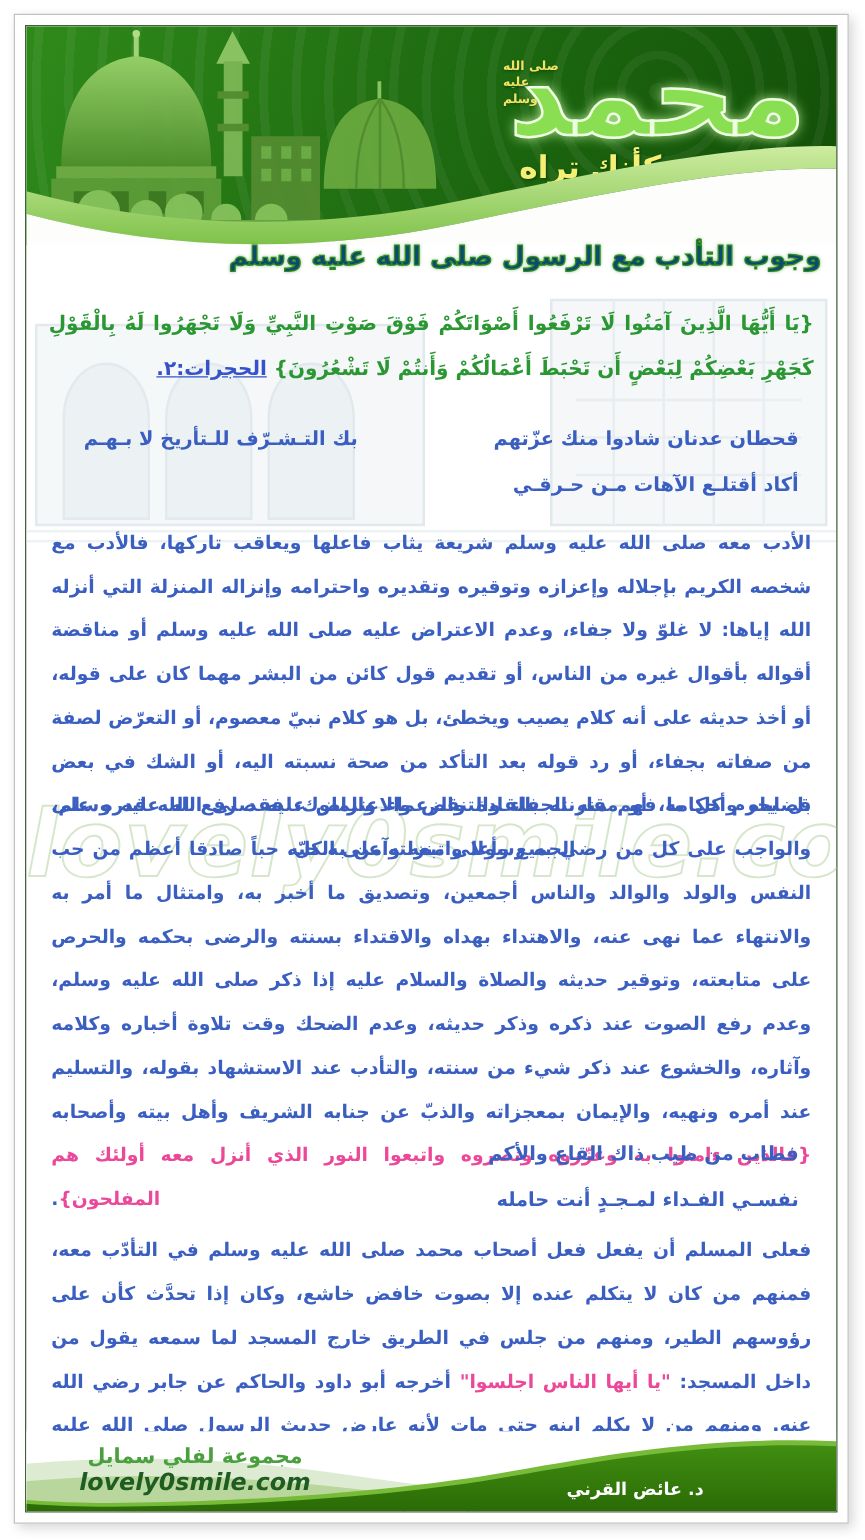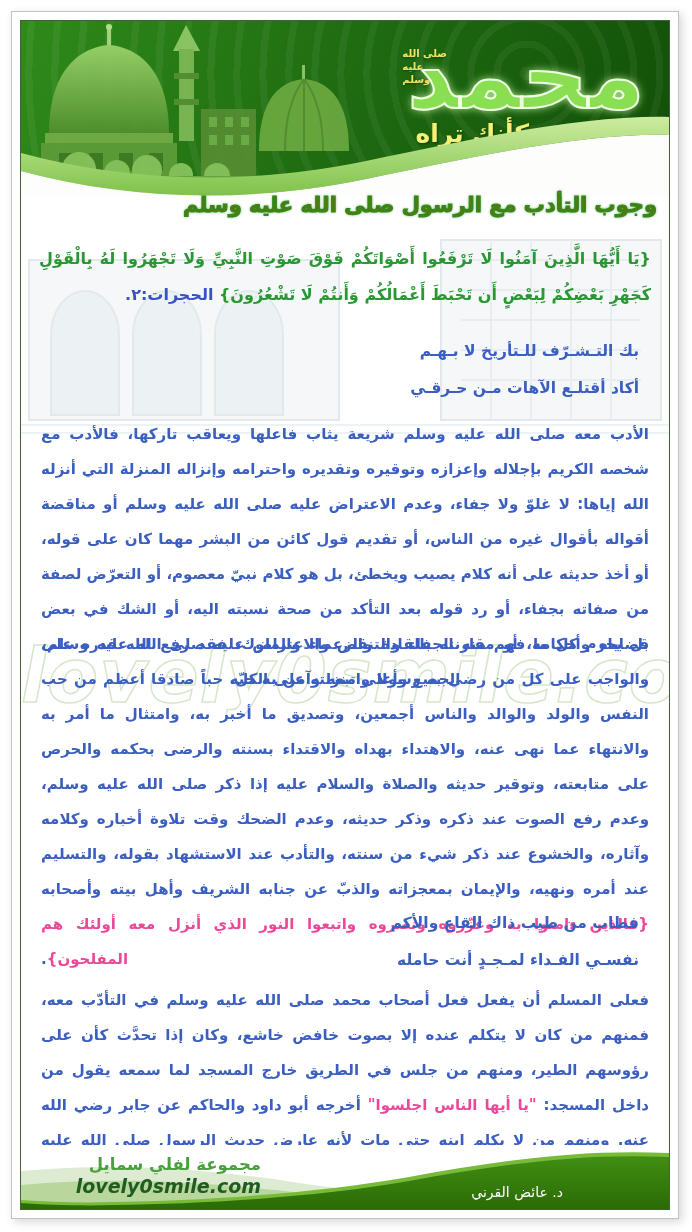--- a/index.html
+++ b/index.html
@@ -20,51 +20,51 @@
   .muhammad{position:absolute;top:10px;right:24px;font-size:92px;line-height:1;font-weight:bold;
         color:#8ade52;-webkit-text-stroke:2px #eeffe2;text-shadow:0 0 10px rgba(205,255,165,0.95);margin-left:28px;}
   .salawat{position:absolute;top:26px;right:222px;font-size:10px;font-weight:bold;color:#f2e365;
         text-align:left;line-height:1.3;white-space:pre-line;text-shadow:0 1px 2px rgba(0,50,0,.5);}
   .tagline{position:absolute;top:98px;right:140px;font-size:25px;font-weight:bold;color:#f5ef76;
         text-shadow:1px 1px 2px rgba(0,45,0,.65);}
 
   
   .title-row{position:absolute;top:172px;left:0;width:648px;box-sizing:border-box;z-index:2;
         text-align:right;padding:0 12px;direction:rtl;}
-  .title-row span{font-size:21px;font-weight:bold;color:#4d7c0f;
+  .title-row span{font-size:21px;font-weight:bold;color:#0c4a6e;
         -webkit-text-stroke:1px #2f8a1f;text-shadow:0 0 3px rgba(47,138,31,.85);}
 
   
   .wm-mosque{position:absolute;top:204px;left:0;z-index:0;opacity:.55;}
   .wm-text{position:absolute;top:612px;left:0;width:648px;z-index:0;text-align:center;
         font-size:74px;font-weight:bold;font-style:italic;letter-spacing:1px;white-space:nowrap;
         color:transparent;-webkit-text-stroke:1.5px #cfe2c2;opacity:.85;}
 
   
   .blk{position:absolute;left:0;width:648px;box-sizing:border-box;z-index:1;direction:rtl;}
   .verse{top:220px;padding:0 18px;font-size:16px;font-weight:bold;line-height:36px;color:#2a9733;
         text-align:justify;text-align-last:right;}
-  .verse .ref{color:#3752c9;}
+  .verse .ref{color:#3752c9;text-decoration:underline;}
   .para{padding:0 20px;font-size:15px;font-weight:bold;line-height:35px;color:#3b5fc0;text-align:justify;}
   .p1{top:396px;text-align-last:center;}
   .p2{top:606px;text-align-last:left;}
   .p3{top:962px;text-align-last:center;}
   .qgreen{color:#ec4899;}
   .poem{font-size:15.5px;font-weight:bold;color:#3b5fc0;line-height:37px;padding:0 30px 0 46px;}
   .poem1{top:312px;}
   .poem2{top:884px;}
   .poem-row{display:flex;justify-content:space-between;direction:rtl;}
 
   
   .footer{position:absolute;top:1124px;left:0;width:648px;height:64px;background:#fff;z-index:3;}
   .footer svg{position:absolute;left:0;top:0;}
-  .f-group{position:absolute;right:408px;top:10px;width:210px;z-index:4;direction:rtl;}
+  .f-group{position:absolute;right:408px;top:10px;width:210px;text-align:center;z-index:4;direction:rtl;}
   .f-group .grp{font-size:16.5px;font-weight:bold;color:#4aa03e;}
   .f-group .site{font-size:19px;font-weight:bold;font-style:italic;color:#1e5c22;margin-top:1px;}
-  .f-author{position:absolute;right:106px;bottom:9px;z-index:4;font-size:14px;font-weight:normal;color:#ffffff;direction:rtl;}
+  .f-author{position:absolute;right:106px;bottom:9px;z-index:4;font-size:14px;font-weight:bold;color:#ffffff;direction:rtl;}
 </style>
 </head>
 <body>
 
 <div class="page">
  <div class="card">
   <div class="content">
 
     <div class="header">
       <svg class="mosque" width="340" height="175" viewBox="0 0 340 175">
@@ -141,20 +141,21 @@
       </g>
     </svg>
     <div class="wm-text">lovely0smile.com</div>
 
     <div class="blk verse">
       <span>{يَا أَيُّهَا الَّذِينَ آمَنُوا لَا تَرْفَعُوا أَصْوَاتَكُمْ فَوْقَ صَوْتِ النَّبِيِّ وَلَا تَجْهَرُوا لَهُ بِالْقَوْلِ كَجَهْرِ بَعْضِكُمْ لِبَعْضٍ أَن تَحْبَطَ أَعْمَالُكُمْ وَأَنتُمْ لَا تَشْعُرُونَ} </span><span class="ref">الحجرات:٢.</span>
     </div>
 
     <div class="blk poem poem1">
       <div class="poem-row">
+        <span>قحطان عدنان شادوا منك عزّتهم</span>
         <span>بك التـشـرّف للـتأريخ لا بـهـم</span>
       </div>
       <div class="poem-row">
         <span>أكاد أقتلـع الآهات مـن حـرقـي</span>
       </div>
     </div>
 
     <div class="blk para p1">
       <span>الأدب معه صلى الله عليه وسلم شريعة يثاب فاعلها ويعاقب تاركها، فالأدب مع شخصه الكريم بإجلاله وإعزازه وتوقيره وتقديره واحترامه وإنزاله المنزلة التي أنزله الله إياها: لا غلوّ ولا جفاء، وعدم الاعتراض عليه صلى الله عليه وسلم أو مناقضة أقواله بأقوال غيره من الناس، أو تقديم قول كائن من البشر مهما كان على قوله، أو أخذ حديثه على أنه كلام يصيب ويخطئ، بل هو كلام نبيّ معصوم، أو التعرّض لصفة من صفاته بجفاء، أو رد قوله بعد التأكد من صحة نسبته اليه، أو الشك في بعض قضاياه وأحكامه، أو مقارنته بالقادة والزعماء والملوك، فقد رفع الله قدره على الجميع وأعلى منزلته على الكل.</span>
     </div>

